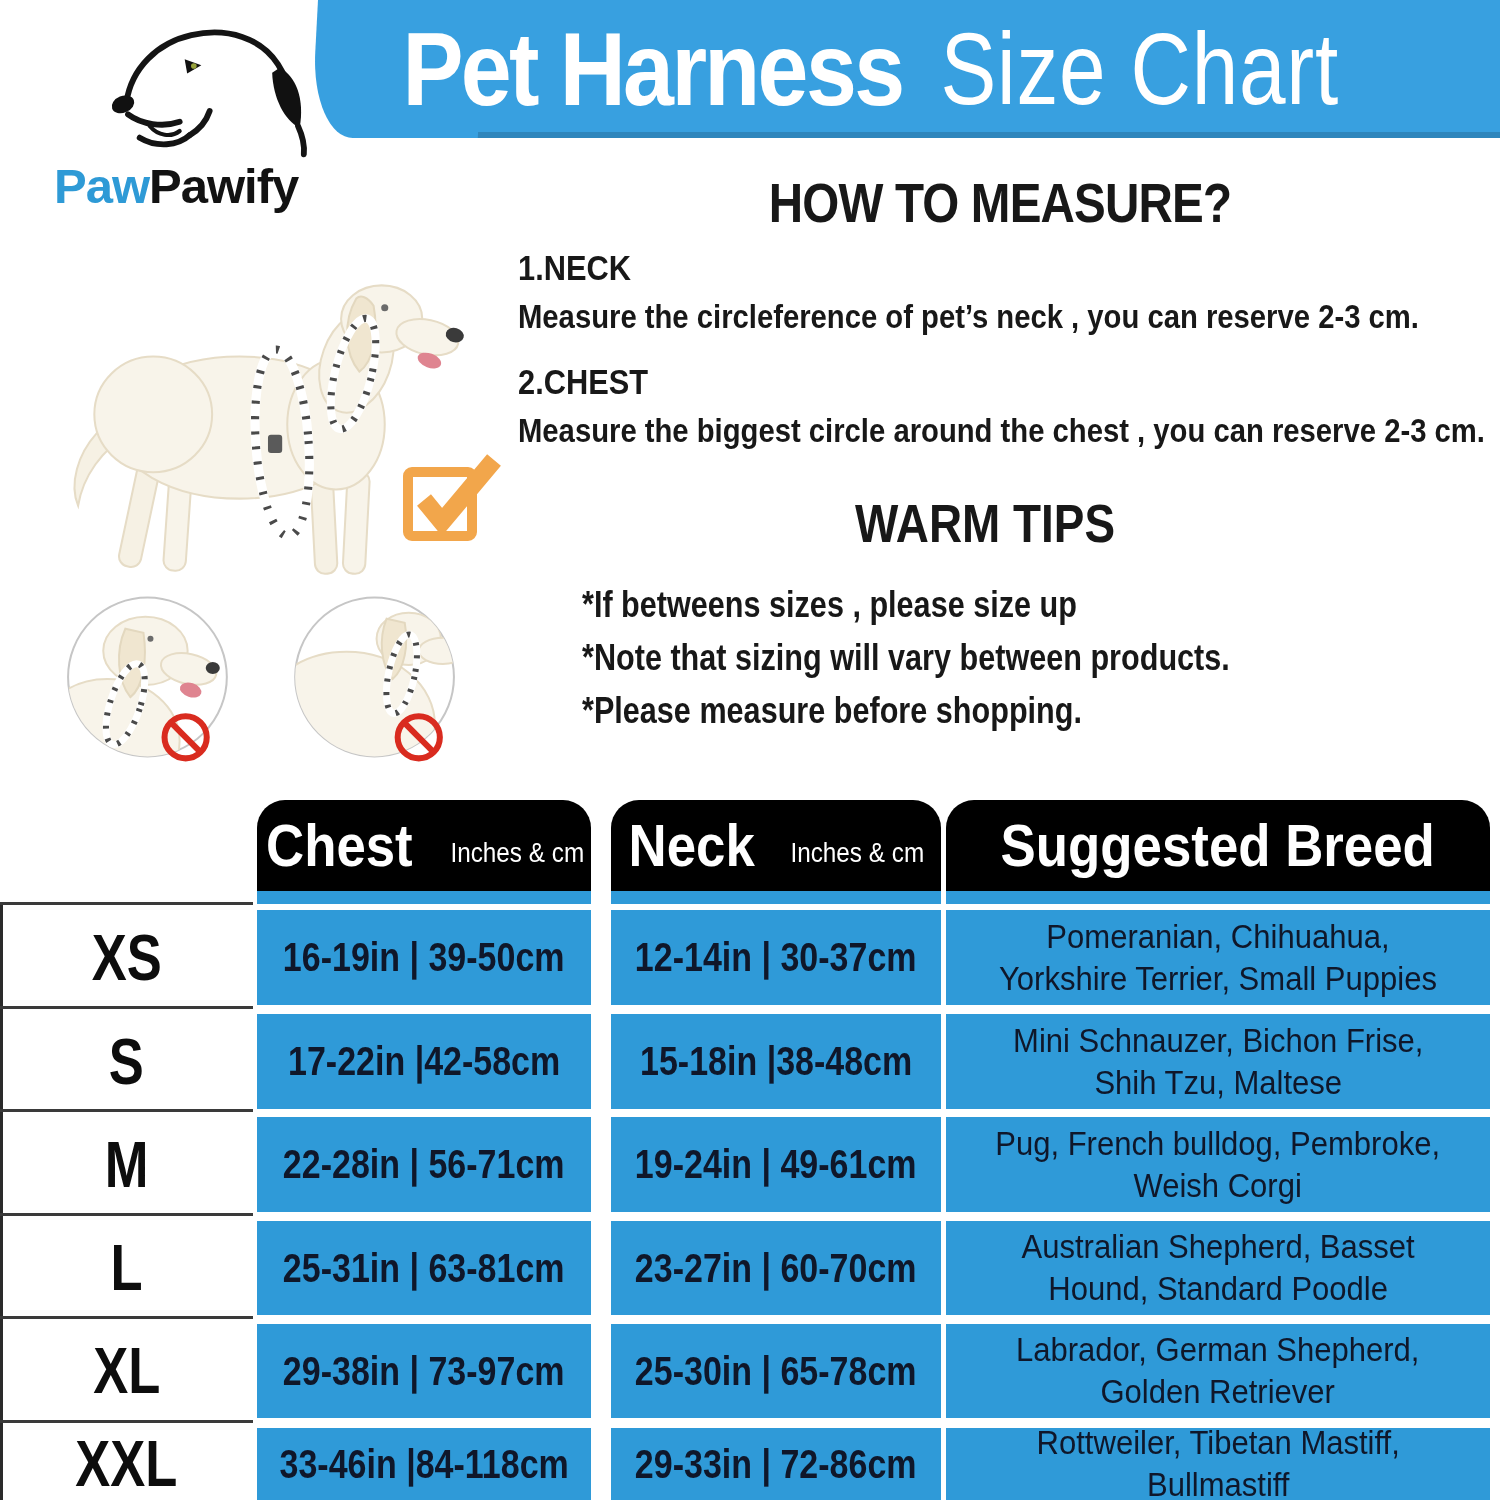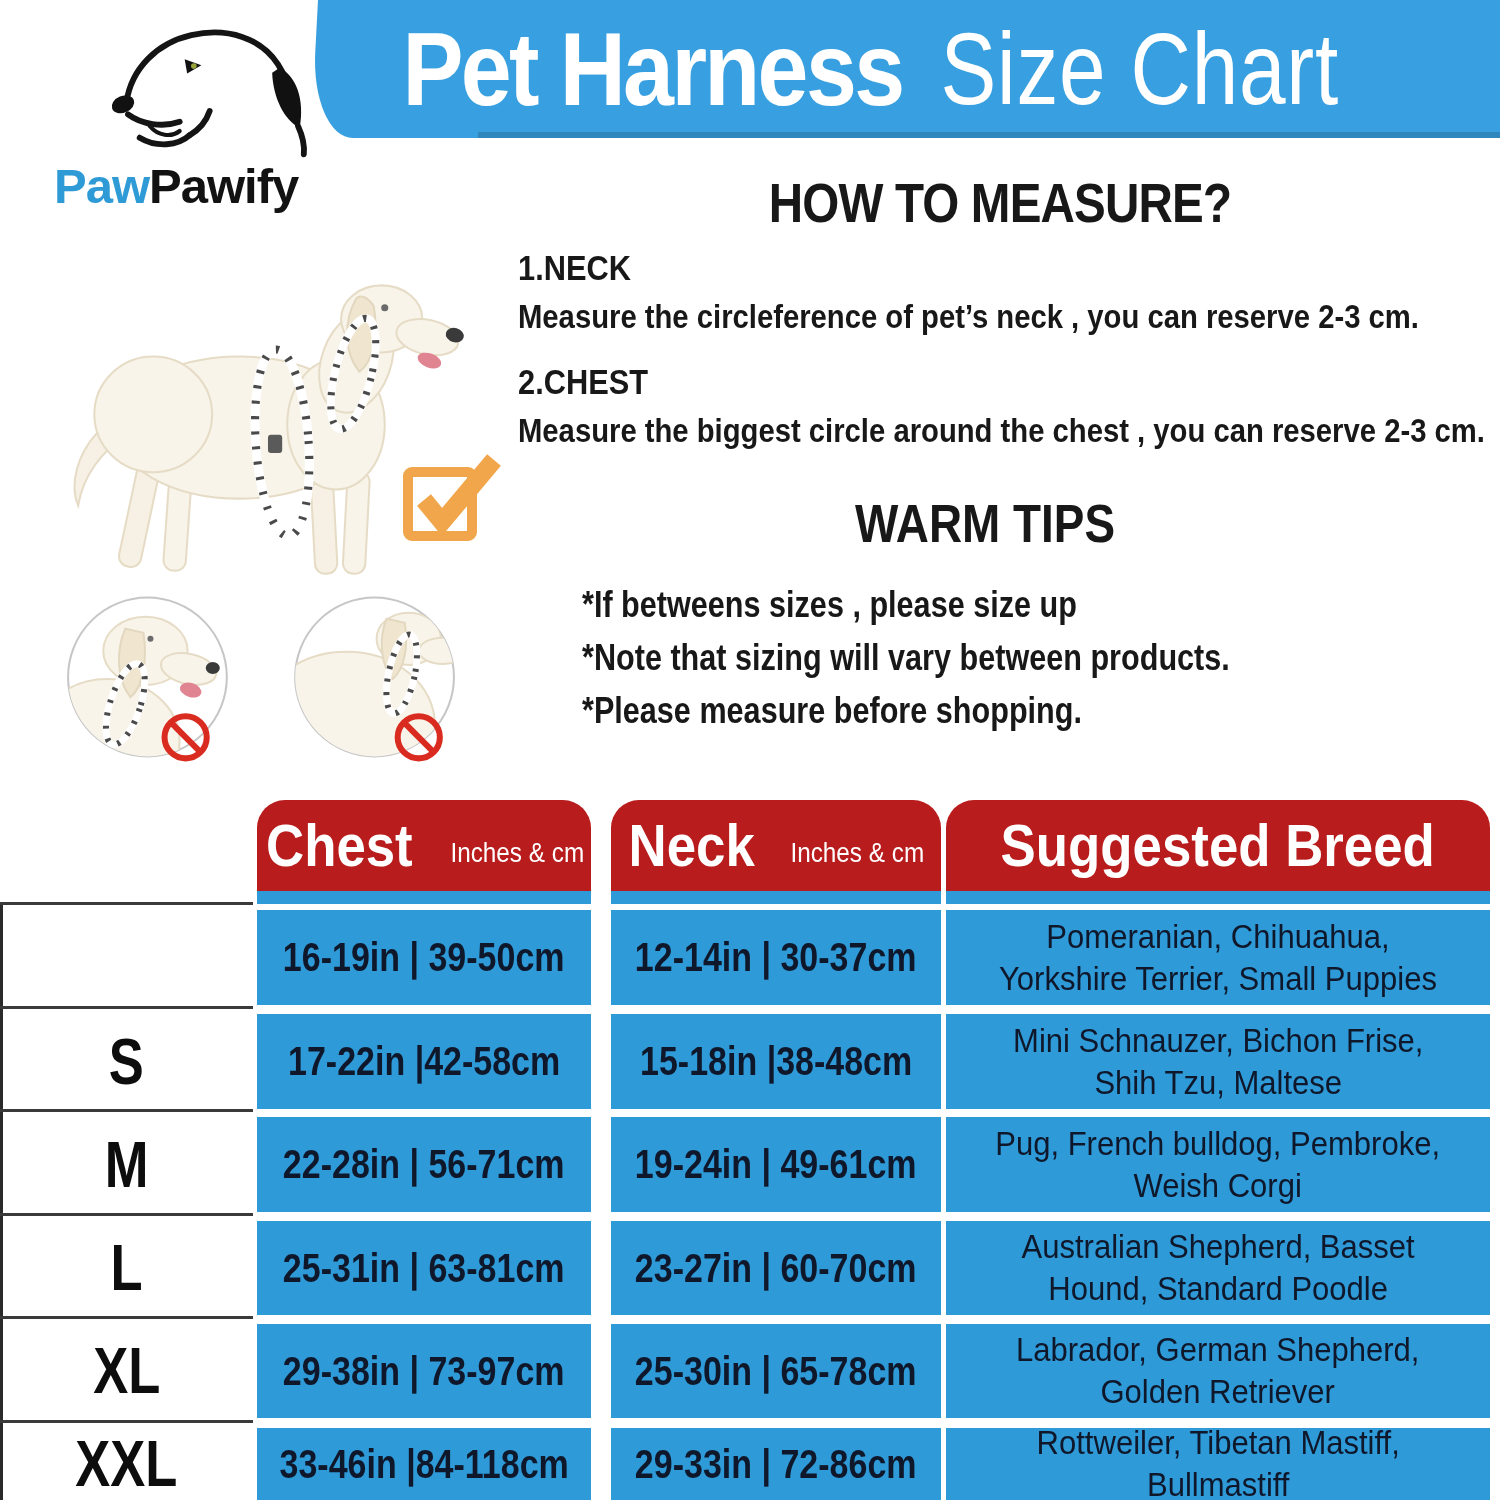--- a/index.html
+++ b/index.html
@@ -63,21 +63,21 @@
   .tip{
     font-size:36px;font-weight:700;color:#181818;margin-bottom:11px;
     transform:scaleX(0.85);transform-origin:left center;white-space:nowrap;
   }
   
   .dog-art{position:absolute;left:46px;top:260px;}
   .check-art{position:absolute;left:400px;top:446px;}
   .insets-art{position:absolute;left:55px;top:588px;}
   
   .th{
-    position:absolute;top:800px;height:91px;background:#b91c1c;
+    position:absolute;top:800px;height:91px;background:#000000;
     border-radius:28px 28px 0 0;display:flex;align-items:center;justify-content:center;
     color:#fff;white-space:nowrap;
   }
   .th-big{font-size:60px;font-weight:800;transform:scaleX(0.88);transform-origin:center;}
   .th-sub{font-size:27px;font-weight:300;margin-left:20px;margin-top:16px;transform:scaleX(0.9);}
   .strip{position:absolute;top:891px;height:13px;background:#2F9AD8;}
   .c-chest{left:257px;width:334px;}
   .c-neck{left:601px;width:330px;margin-left:10px;}
   .c-breed{left:946px;width:544px;}
   .c-label{left:0;width:253px;}
@@ -239,20 +239,23 @@
   <div class="strip c-breed"></div>
   <div class="left-edge"></div>
 
   <div class="sep s0"></div>
   <div class="sep s1"></div>
   <div class="sep s2"></div>
   <div class="sep s3"></div>
   <div class="sep s4"></div>
   <div class="sep s5"></div>
 
+  <div class="size-label c-label r0">
+      <span>XS</span>
+    </div>
   <div class="row-cell c-chest r0">
       <span class="cell-val">16-19in | 39-50cm</span>
     </div>
   <div class="row-cell c-neck r0">
       <span class="cell-val">12-14in | 30-37cm</span>
     </div>
   <div class="row-cell c-breed r0">
       <span class="cell-breed">Pomeranian,  Chihuahua,
 Yorkshire Terrier,  Small Puppies</span>
     </div>

